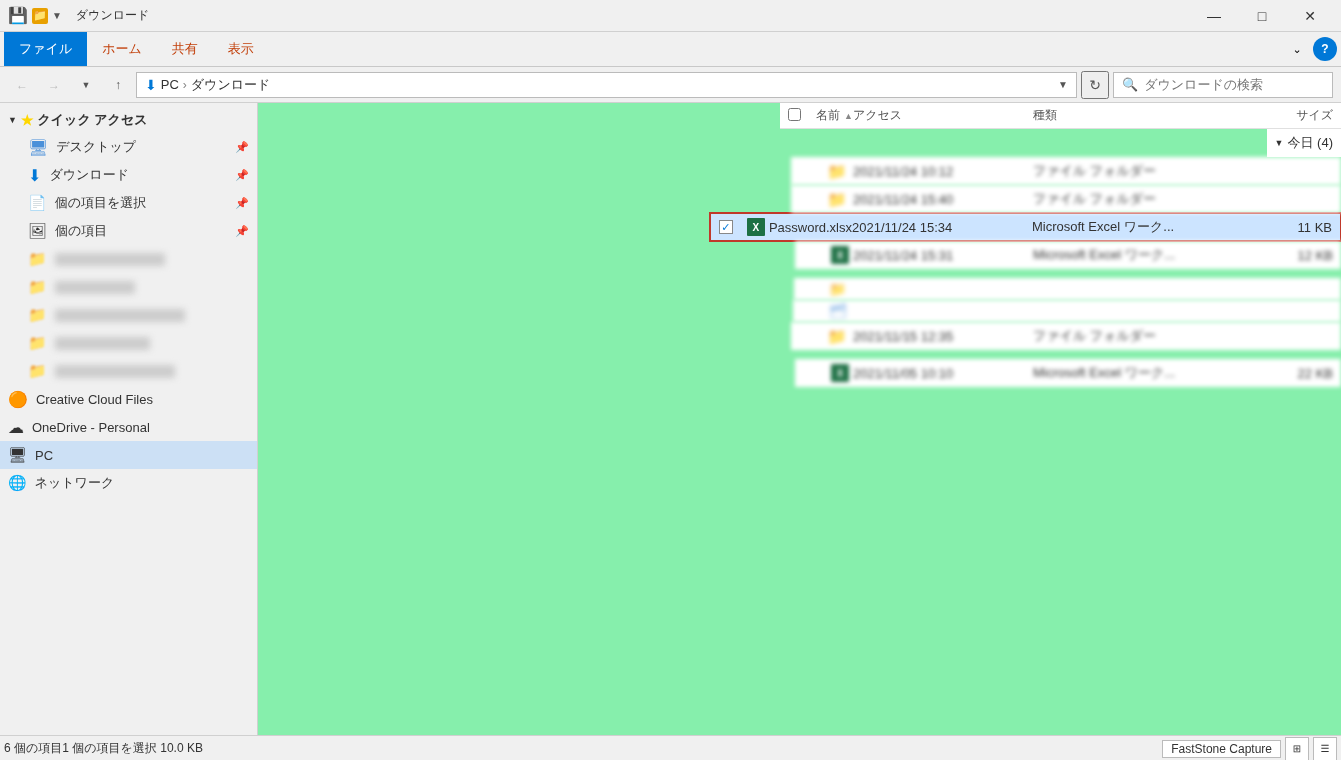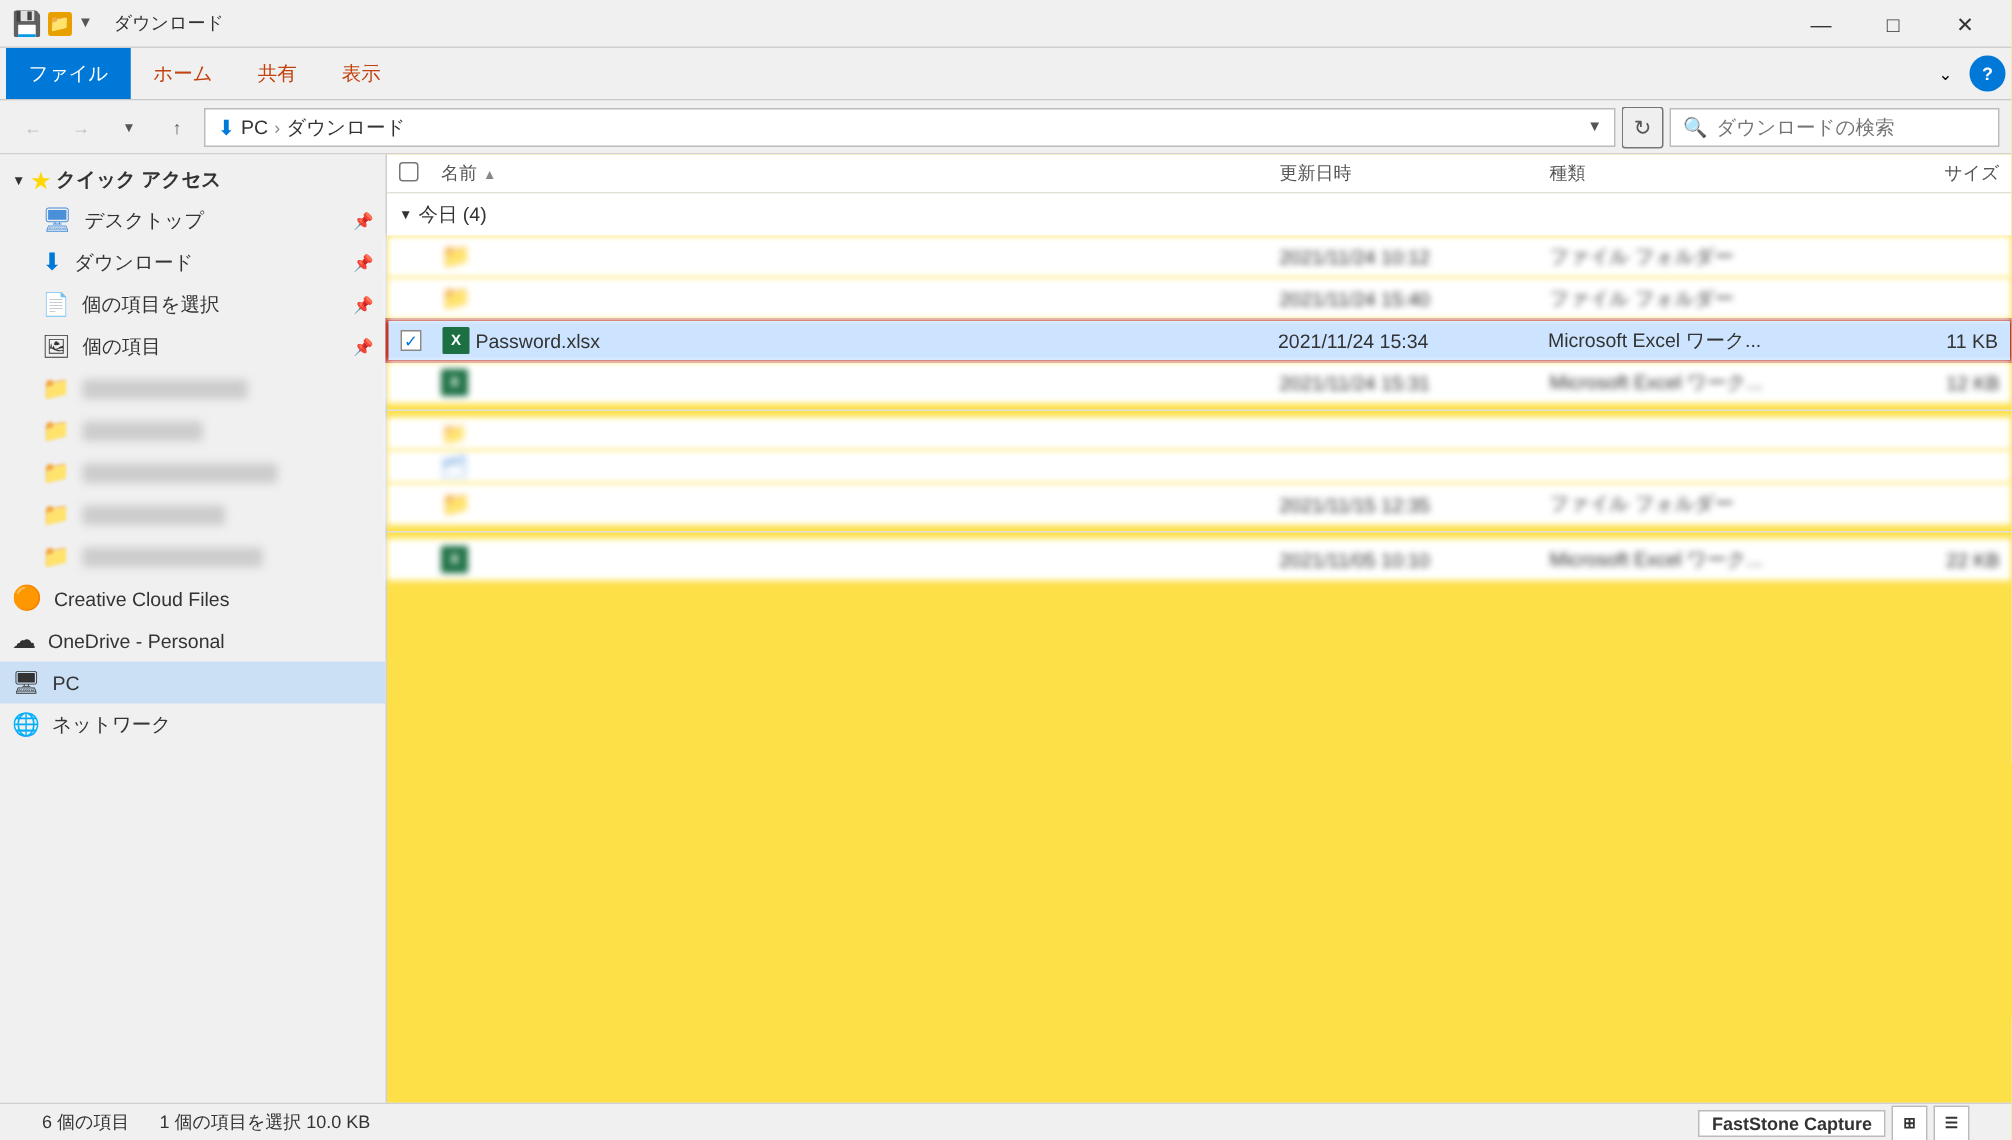--- a/index.html
+++ b/index.html
@@ -177,22 +177,22 @@
     }
     .blurred-block {
       background: #ccc;
       border-radius: 2px;
       filter: blur(3px);
     }
 
     
     .content-area {
       flex: 1;
-      background: #fde047;
-      display: flex; flex-direction: column;
+      background: #86efac;
+      display: flex; flex-direction: column; align-items: flex-end;
     }
 
     
     .col-headers {
       display: flex;
       align-items: center;
       height: 26px;
       background: white;
       border-bottom: 1px solid #e0e0e0;
       padding: 0 8px;
@@ -239,28 +239,27 @@
 
     
     .separator { height: 1px; background: #e0e0e0; margin: 4px 0; }
 
     
     .status-bar {
       height: 26px;
       background: #f0f0f0;
       border-top: 1px solid #d0d0d0;
       display: flex; align-items: center;
-      padding: 0 28px;
+      padding: 0 4px;
       font-size: 12px;
       color: #333;
-      gap: 20px;
     }
     .status-bar-right {
       margin-left: auto;
-      display: flex; align-items: center; gap: 4px; font-weight: bold;
+      display: flex; align-items: center; gap: 4px;
     }
     .faststone-badge {
       background: white;
       border: 1px solid #bbb;
       padding: 1px 8px;
       font-size: 12px;
     }
     .view-btn {
       width: 24px; height: 24px;
       display: flex; align-items: center; justify-content: center;
@@ -433,21 +432,21 @@
 
     <div class="col-headers">
       <div class="col-check">
         <input type="checkbox" style="margin: 0px;">
       </div>
       <div class="col-name">
         <span class="col-header-text">名前</span>
         <span style="font-size:9px;color:#888;">▲</span>
       </div>
       <div class="col-modified">
-        <span class="col-header-text">更新日時</span>
+        <span class="col-header-text">アクセス</span>
       </div>
       <div class="col-type">
         <span class="col-header-text">種類</span>
       </div>
       <div class="col-size">
         <span class="col-header-text">サイズ</span>
       </div>
     </div>
 
     <div class="group-header">

